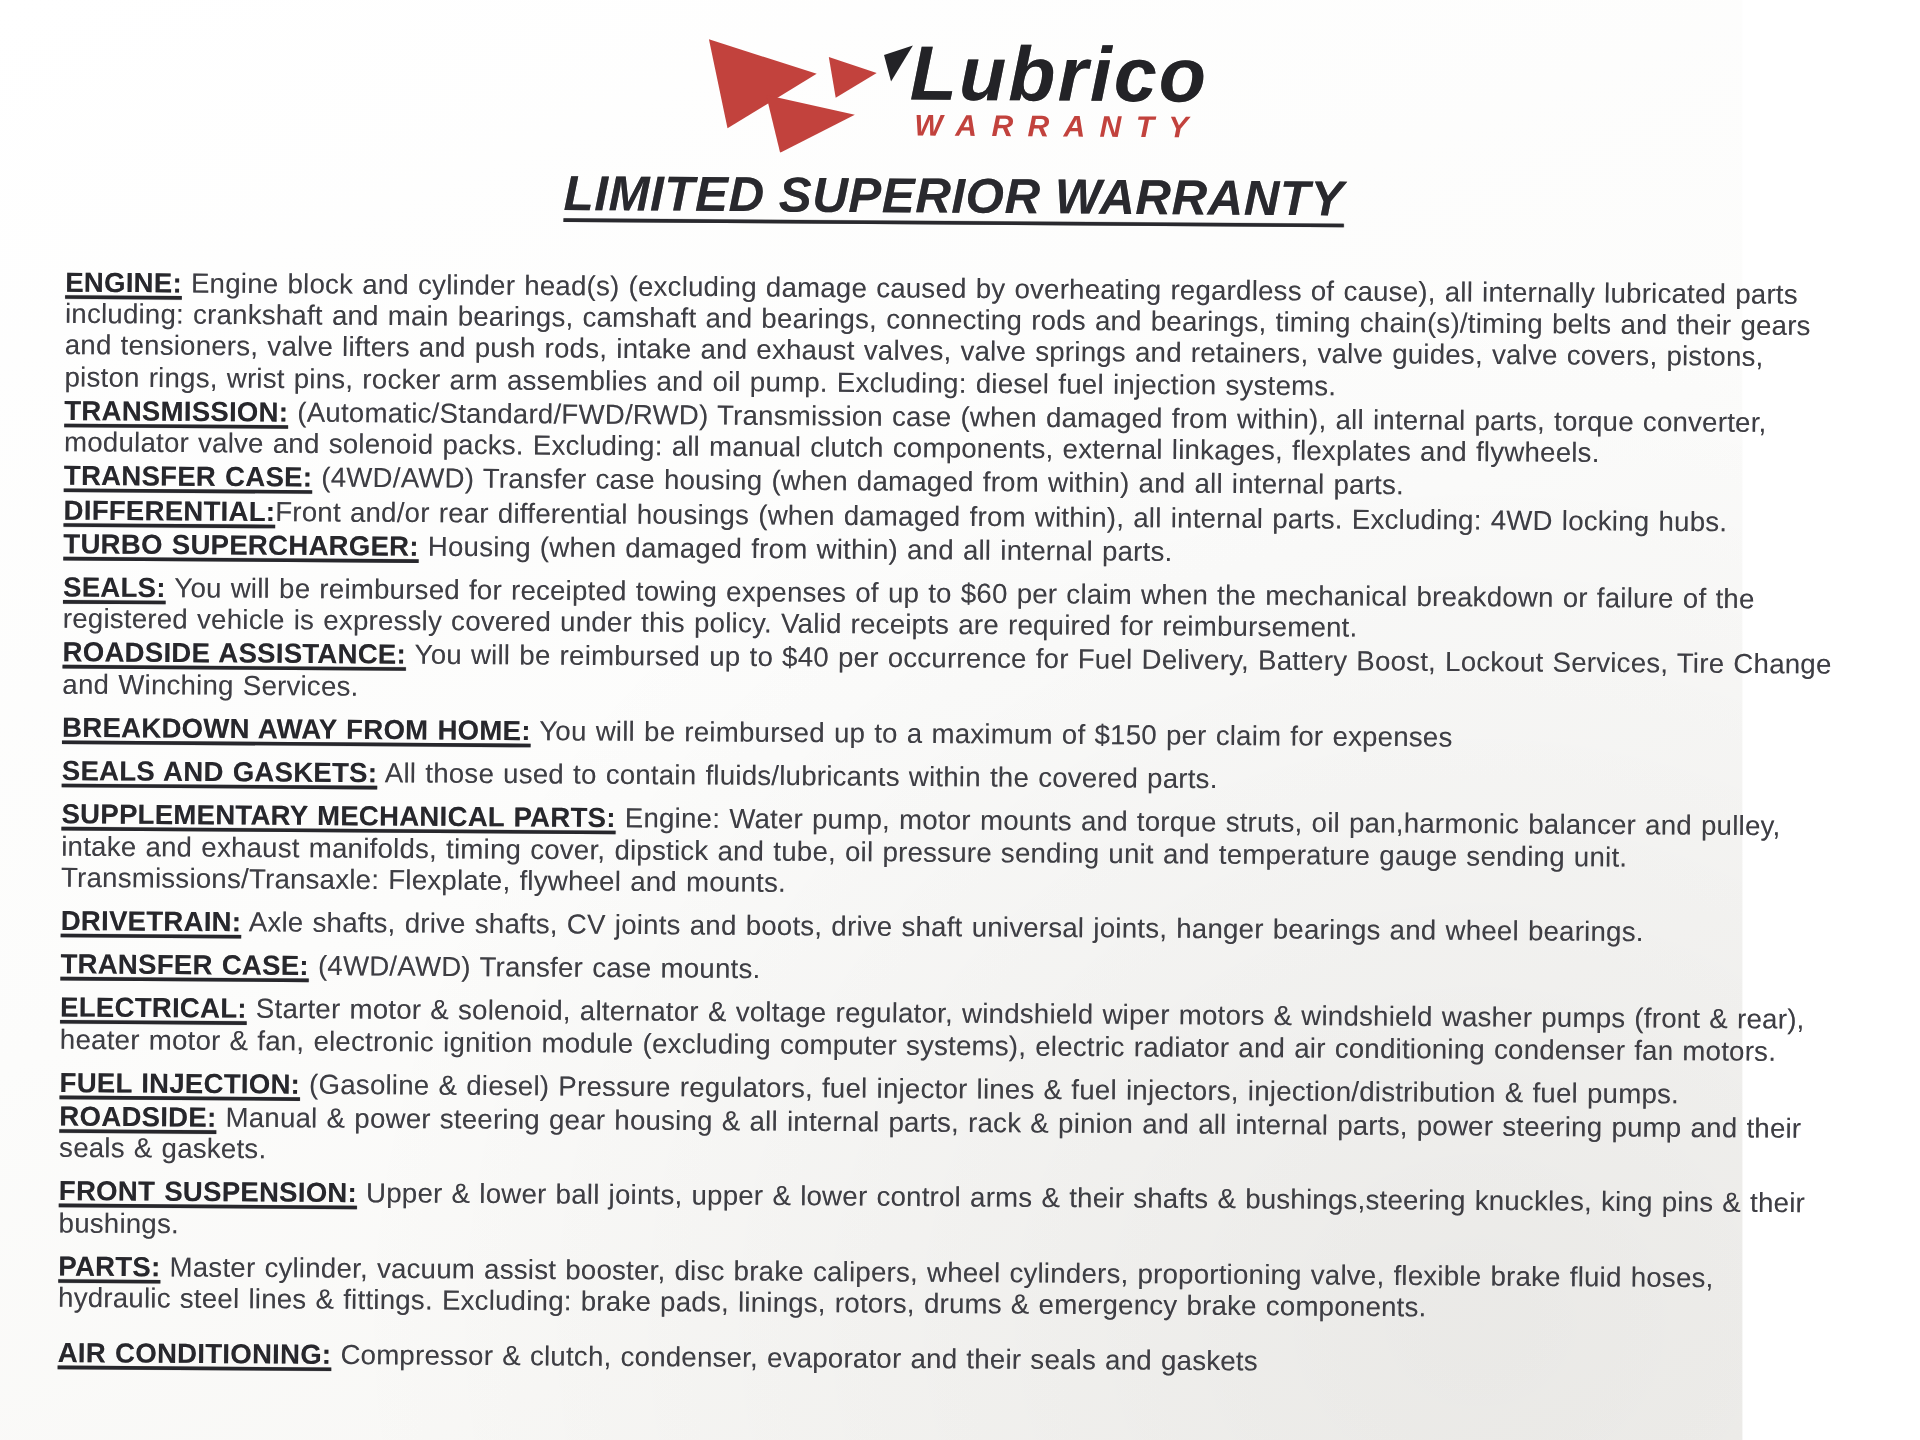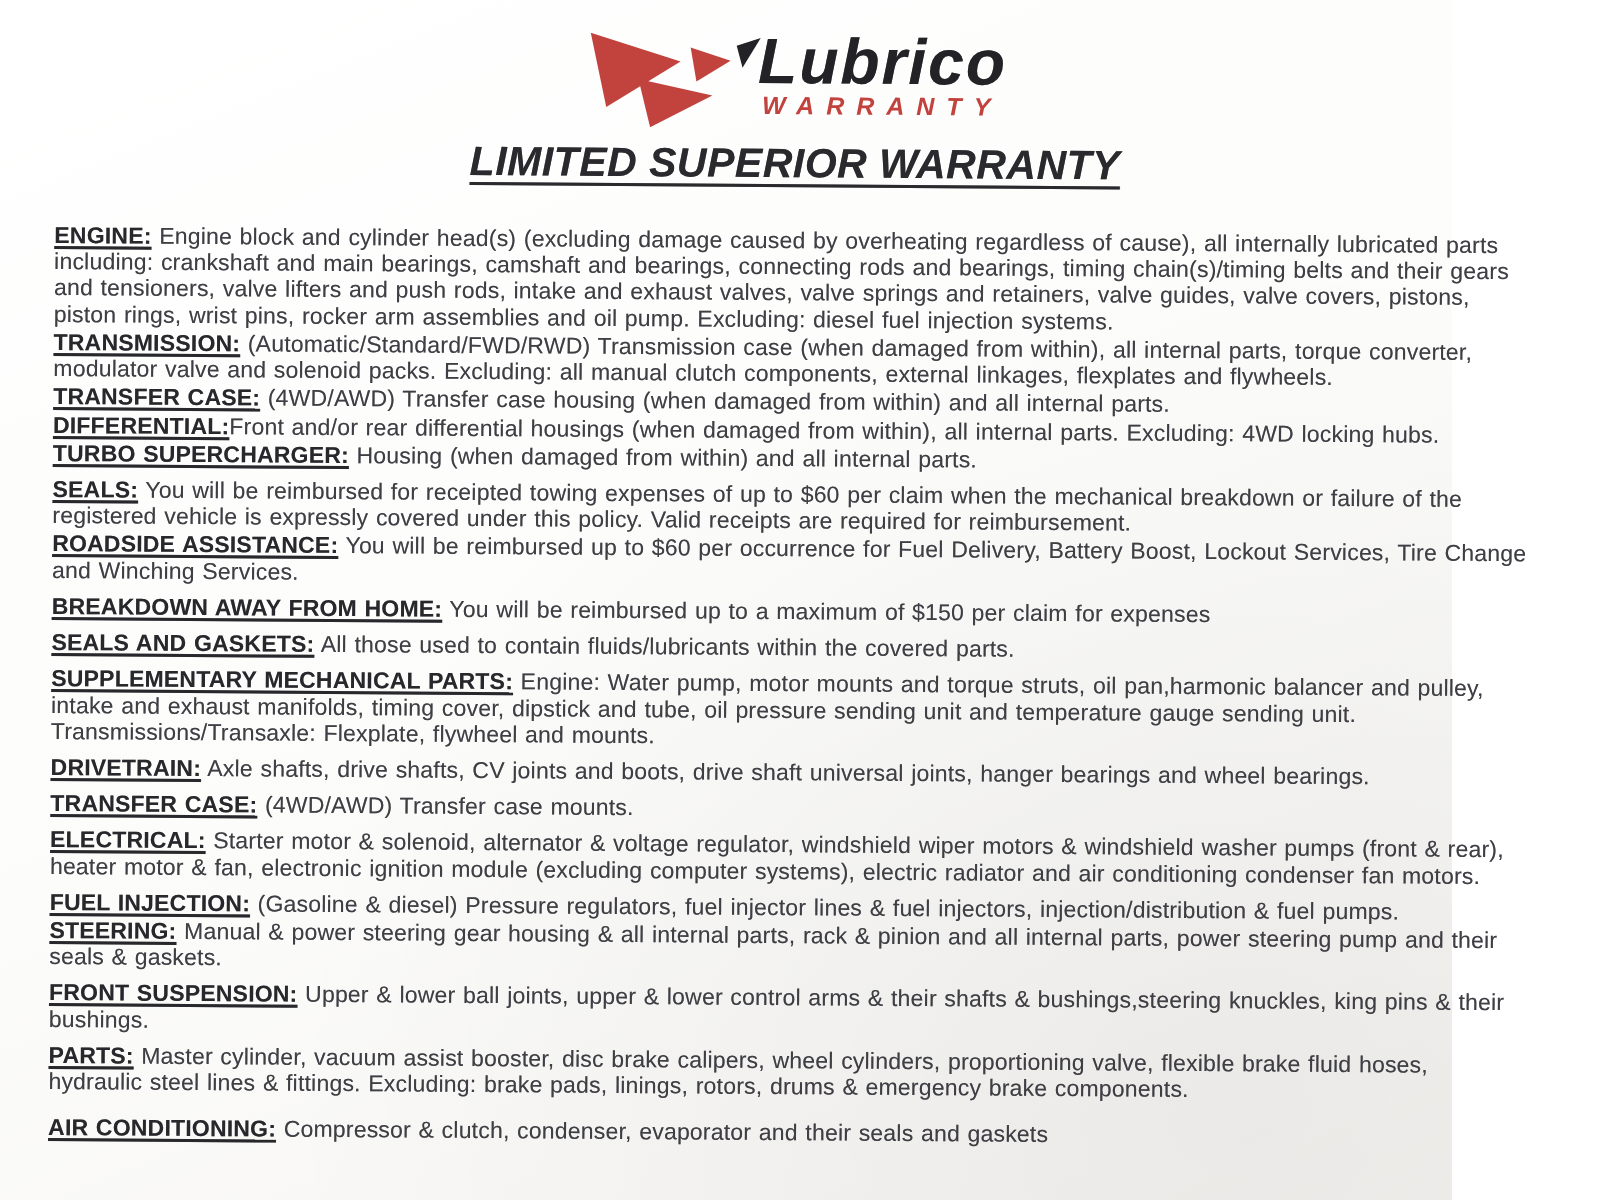--- a/index.html
+++ b/index.html
@@ -122,37 +122,37 @@
       <p class="doc-section"><span class="sec-heading">TRANSMISSION:</span><span class="sec-body"> (Automatic/Standard/FWD/RWD) Transmission case (when damaged from within), all internal parts, torque converter, modulator valve and solenoid packs. Excluding: all manual clutch components, external linkages, flexplates and flywheels.</span></p>
 
       <p class="doc-section"><span class="sec-heading">TRANSFER CASE:</span><span class="sec-body"> (4WD/AWD) Transfer case housing (when damaged from within) and all internal parts.</span></p>
 
       <p class="doc-section"><span class="sec-heading">DIFFERENTIAL:</span><span class="sec-body">Front and/or rear differential housings (when damaged from within), all internal parts. Excluding: 4WD locking hubs.</span></p>
 
       <p class="doc-section"><span class="sec-heading">TURBO SUPERCHARGER:</span><span class="sec-body"> Housing (when damaged from within) and all internal parts.</span></p>
 
       <p class="doc-section"><span class="sec-heading">SEALS:</span><span class="sec-body"> You will be reimbursed for receipted towing expenses of up to $60 per claim when the mechanical breakdown or failure of the registered vehicle is expressly covered under this policy. Valid receipts are required for reimbursement.</span></p>
 
-      <p class="doc-section"><span class="sec-heading">ROADSIDE ASSISTANCE:</span><span class="sec-body"> You will be reimbursed up to $60 per occurrence for Fuel Delivery, Battery Boost, Lockout Services, Tire Change and Winching Services.</span></p>
+      <p class="doc-section"><span class="sec-heading">ROADSIDE ASSISTANCE:</span><span class="sec-body"> You will be reimbursed up to $40 per occurrence for Fuel Delivery, Battery Boost, Lockout Services, Tire Change and Winching Services.</span></p>
 
       <p class="doc-section"><span class="sec-heading">BREAKDOWN AWAY FROM HOME:</span><span class="sec-body"> You will be reimbursed up to a maximum of $150 per claim for expenses</span></p>
 
       <p class="doc-section"><span class="sec-heading">SEALS AND GASKETS:</span><span class="sec-body"> All those used to contain fluids/lubricants within the covered parts.</span></p>
 
       <p class="doc-section"><span class="sec-heading">SUPPLEMENTARY MECHANICAL PARTS:</span><span class="sec-body"> Engine: Water pump, motor mounts and torque struts, oil pan,harmonic balancer and pulley, intake and exhaust manifolds, timing cover, dipstick and tube, oil pressure sending unit and temperature gauge sending unit. Transmissions/Transaxle: Flexplate, flywheel and mounts.</span></p>
 
       <p class="doc-section"><span class="sec-heading">DRIVETRAIN:</span><span class="sec-body"> Axle shafts, drive shafts, CV joints and boots, drive shaft universal joints, hanger bearings and wheel bearings.</span></p>
 
       <p class="doc-section"><span class="sec-heading">TRANSFER CASE:</span><span class="sec-body"> (4WD/AWD) Transfer case mounts.</span></p>
 
       <p class="doc-section"><span class="sec-heading">ELECTRICAL:</span><span class="sec-body"> Starter motor &amp; solenoid, alternator &amp; voltage regulator, windshield wiper motors &amp; windshield washer pumps (front &amp; rear), heater motor &amp; fan, electronic ignition module (excluding computer systems), electric radiator and air conditioning condenser fan motors.</span></p>
 
       <p class="doc-section"><span class="sec-heading">FUEL INJECTION:</span><span class="sec-body"> (Gasoline &amp; diesel) Pressure regulators, fuel injector lines &amp; fuel injectors, injection/distribution &amp; fuel pumps.</span></p>
 
-      <p class="doc-section"><span class="sec-heading">STEERING:</span><span class="sec-body"> Manual &amp; power steering gear housing &amp; all internal parts, rack &amp; pinion and all internal parts, power steering pump and their seals &amp; gaskets.</span></p>
+      <p class="doc-section"><span class="sec-heading">ROADSIDE:</span><span class="sec-body"> Manual &amp; power steering gear housing &amp; all internal parts, rack &amp; pinion and all internal parts, power steering pump and their seals &amp; gaskets.</span></p>
 
       <p class="doc-section"><span class="sec-heading">FRONT SUSPENSION:</span><span class="sec-body"> Upper &amp; lower ball joints, upper &amp; lower control arms &amp; their shafts &amp; bushings,steering knuckles, king pins &amp; their bushings.</span></p>
 
       <p class="doc-section"><span class="sec-heading">PARTS:</span><span class="sec-body"> Master cylinder, vacuum assist booster, disc brake calipers, wheel cylinders, proportioning valve, flexible brake fluid hoses, hydraulic steel lines &amp; fittings. Excluding: brake pads, linings, rotors, drums &amp; emergency brake components.</span></p>
 
       <p class="doc-section"><span class="sec-heading">AIR CONDITIONING:</span><span class="sec-body"> Compressor &amp; clutch, condenser, evaporator and their seals and gaskets</span></p>
     </main>
 
   </div>
 </div>

